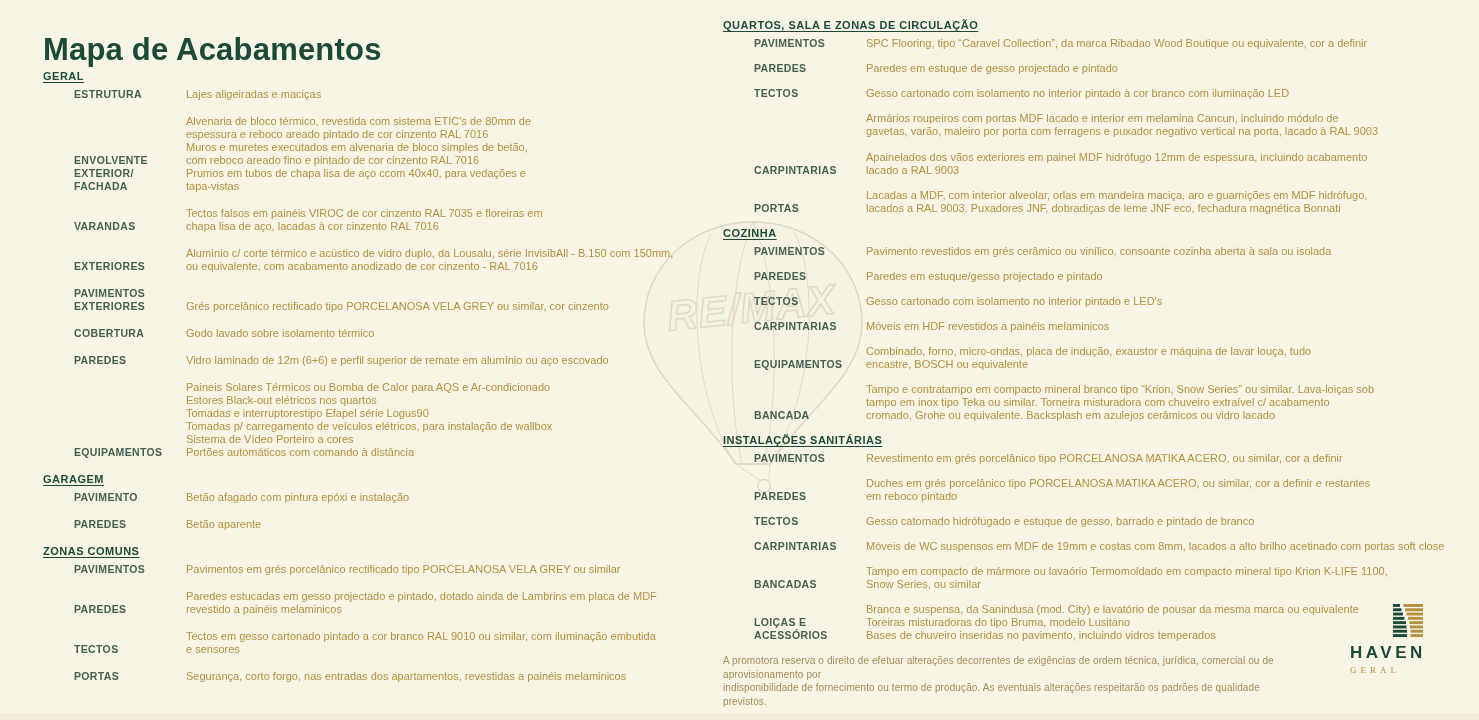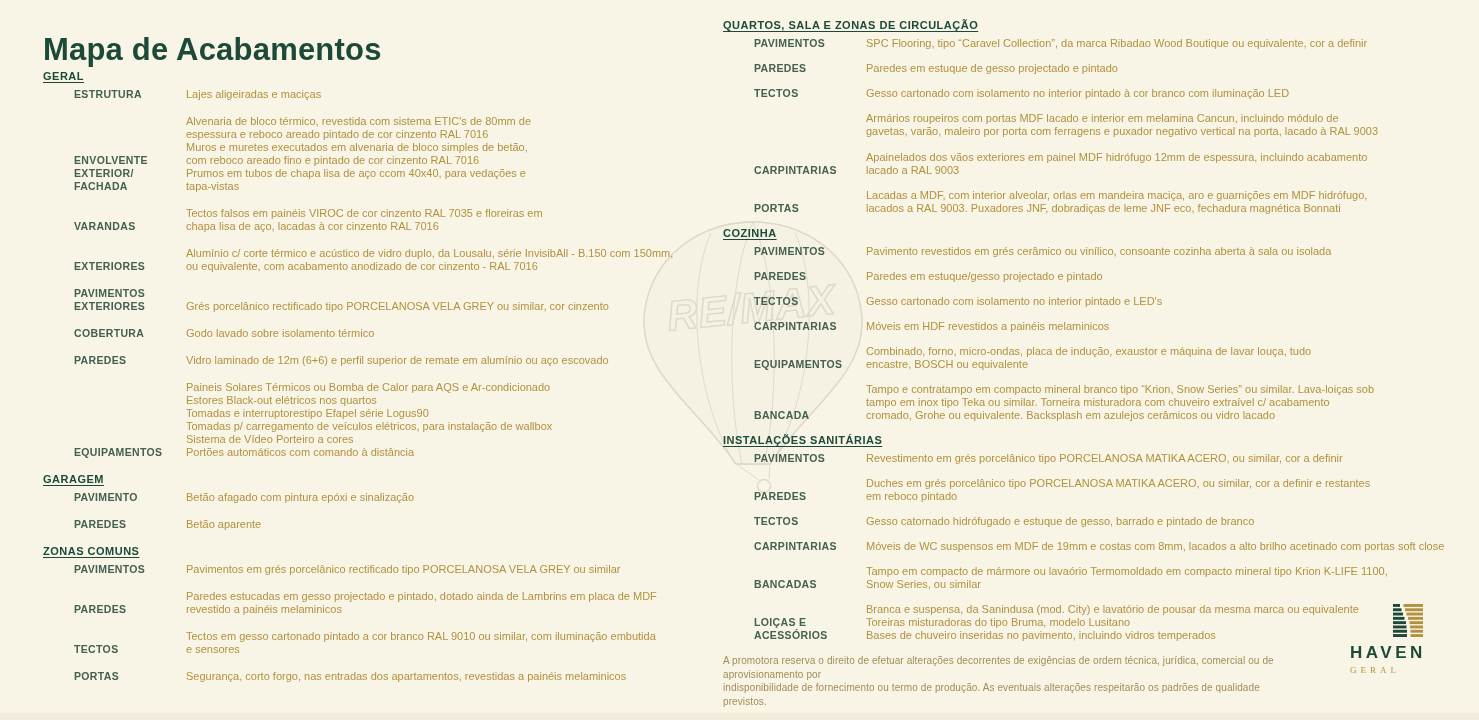--- a/index.html
+++ b/index.html
@@ -129,21 +129,21 @@
 Tomadas e interruptorestipo Efapel série Logus90
 Tomadas p/ carregamento de veículos elétricos, para instalação de wallbox
 Sistema de Vídeo Porteiro a cores
 Portões automáticos com comando à distância</div>
         </div>
       </section>
       <section class="spec-section">
         <h2 class="section-heading">GARAGEM</h2>
         <div class="spec-row">
           <div class="row-label">PAVIMENTO</div>
-          <div class="row-value">Betão afagado com pintura epóxi e sinalização</div>
+          <div class="row-value">Betão afagado com pintura epóxi e instalação</div>
         </div>
         <div class="spec-row">
           <div class="row-label">PAREDES</div>
           <div class="row-value">Betão aparente</div>
         </div>
       </section>
       <section class="spec-section">
         <h2 class="section-heading">ZONAS COMUNS</h2>
         <div class="spec-row">
           <div class="row-label">PAVIMENTOS</div>

